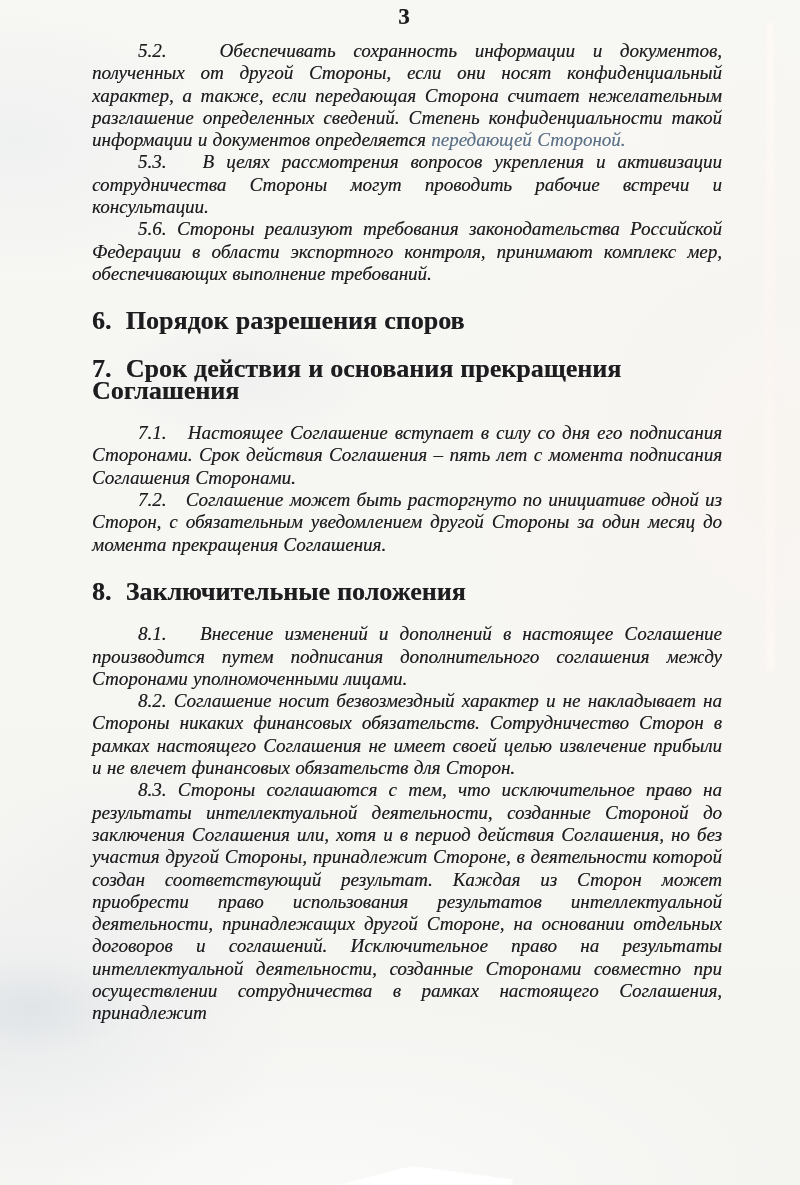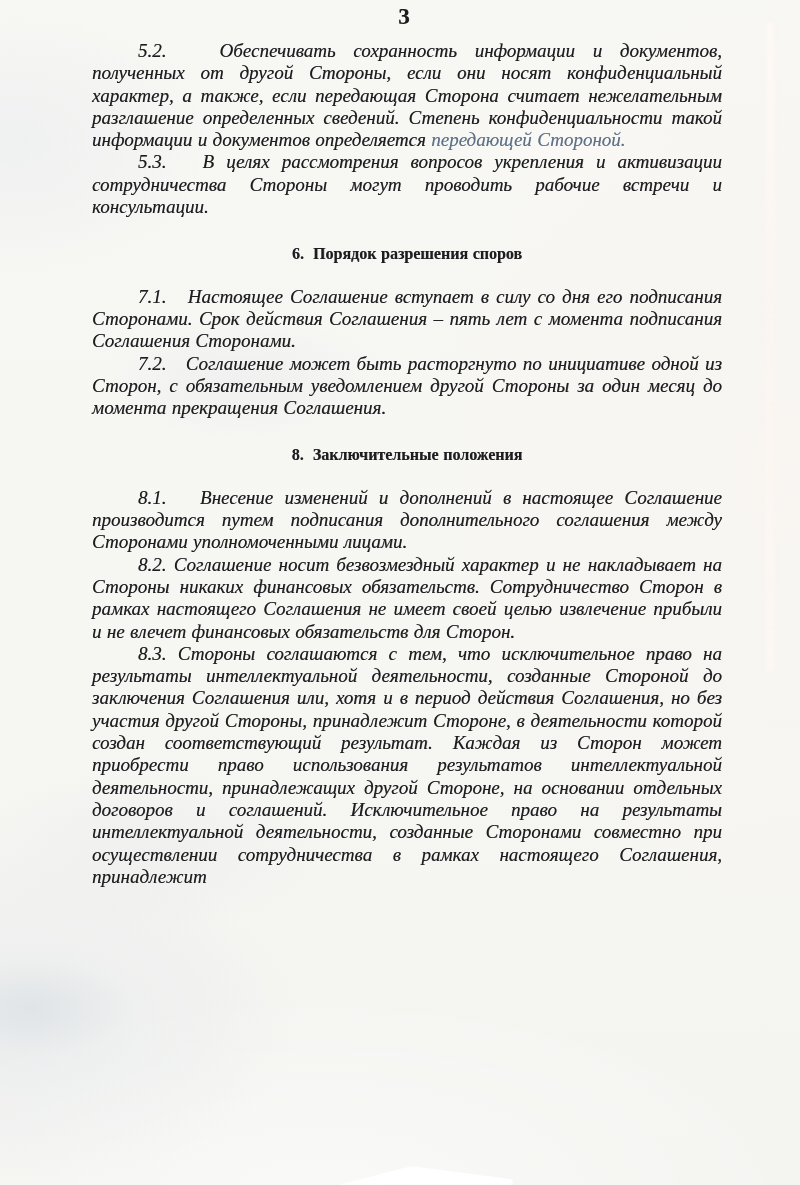--- a/index.html
+++ b/index.html
@@ -48,23 +48,23 @@
     text-align: justify;
     word-spacing: 0.6px;
     text-shadow: 0.3px 0.3px 0.4px rgba(25,25,28,0.55);
   }
   .content p {
     margin: 0;
     text-indent: 46px;
     font-style: italic;
   }
   .content h2.heading {
-    font-size: 16px;
+    font-size: 26px;
     font-weight: bold;
-    text-align: center;
+    text-align: left;
     text-indent: 0;
     margin: 25px 0 20px 0;
   }
   .faded {
     color: #5d7289;
     text-shadow: 0.2px 0.2px 0.6px rgba(93,114,137,0.5);
   }
   .edge-streak {
     position: absolute;
     left: 766px; top: 22px;
@@ -91,24 +91,26 @@
 
 <div class="page">
 
   <div class="page-number">3</div>
 
   <div class="content">
 
     <p><span>5.2.&nbsp;&nbsp; Обеспечивать сохранность информации и документов, полученных от другой Стороны, если они носят конфиденциальный характер, а также, если передающая Сторона считает нежелательным разглашение определенных сведений. Степень конфиденциальности такой информации и документов определяется</span> <span class="faded">передающей Стороной.</span></p>
 
     <p>5.3.&nbsp;&nbsp; В целях рассмотрения вопросов укрепления и активизации сотрудничества Стороны могут проводить рабочие встречи и консультации.</p>
+    <p>5.6. Стороны реализуют требования законодательства Российской Федерации в области экспортного контроля, принимают комплекс мер, обеспечивающих выполнение требований.</p>
 
     <h2 class="heading">6.&nbsp;&nbsp;Порядок разрешения споров</h2>
 
 
+    <h2 class="heading">7.&nbsp;&nbsp;Срок действия и основания прекращения Соглашения</h2>
 
     <p>7.1.&nbsp;&nbsp; Настоящее Соглашение вступает в силу со дня его подписания Сторонами. Срок действия Соглашения – пять лет с момента подписания Соглашения Сторонами.</p>
     <p>7.2.&nbsp;&nbsp; Соглашение может быть расторгнуто по инициативе одной из Сторон, с обязательным уведомлением другой Стороны за один месяц до момента прекращения Соглашения.</p>
 
     <h2 class="heading">8.&nbsp;&nbsp;Заключительные положения</h2>
 
     <p>8.1.&nbsp;&nbsp; Внесение изменений и дополнений в настоящее Соглашение производится путем подписания дополнительного соглашения между Сторонами уполномоченными лицами.</p>
     <p>8.2. Соглашение носит безвозмездный характер и не накладывает на Стороны никаких финансовых обязательств. Сотрудничество Сторон в рамках настоящего Соглашения не имеет своей целью извлечение прибыли и не влечет финансовых обязательств для Сторон.</p>
     <p>8.3. Стороны соглашаются с тем, что исключительное право на результаты интеллектуальной деятельности, созданные Стороной до заключения Соглашения или, хотя и в период действия Соглашения, но без участия другой Стороны, принадлежит Стороне, в деятельности которой создан соответствующий результат. Каждая из Сторон может приобрести право использования результатов интеллектуальной деятельности, принадлежащих другой Стороне, на основании отдельных договоров и соглашений. Исключительное право на результаты интеллектуальной деятельности, созданные Сторонами совместно при осуществлении сотрудничества в рамках настоящего Соглашения, принадлежит</p>
 

